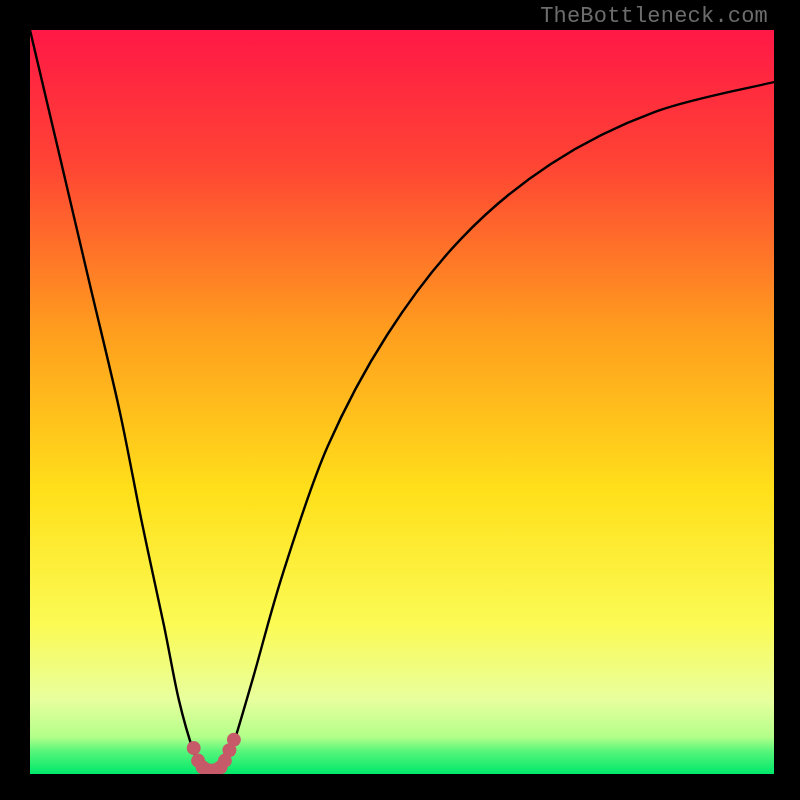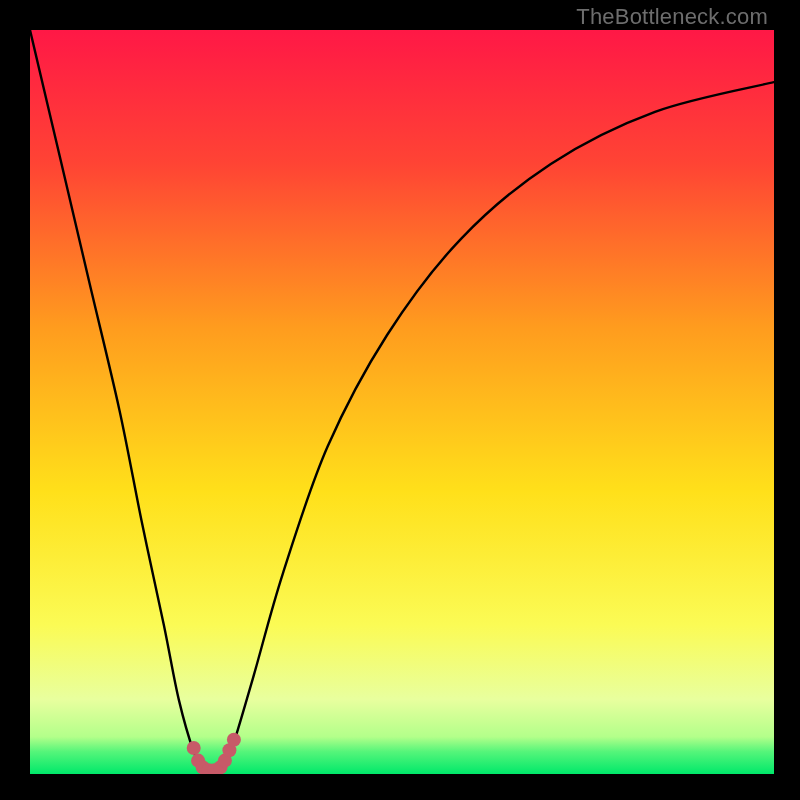--- a/index.html
+++ b/index.html
@@ -35,20 +35,21 @@
     height: 100%;
   }
   .watermark {
     position: absolute;
     top: 4px;
     right: 32px;
     color: #6d6d6d;
     font-size: 22px;
     letter-spacing: 0.2px;
     font-weight: 500;
+    font-family: Liberation Mono, monospace;
   }
   svg.curve {
     position: absolute;
     left: 0;
     top: 0;
     width: 744px;
     height: 744px;
   }
 </style>
 </head>

